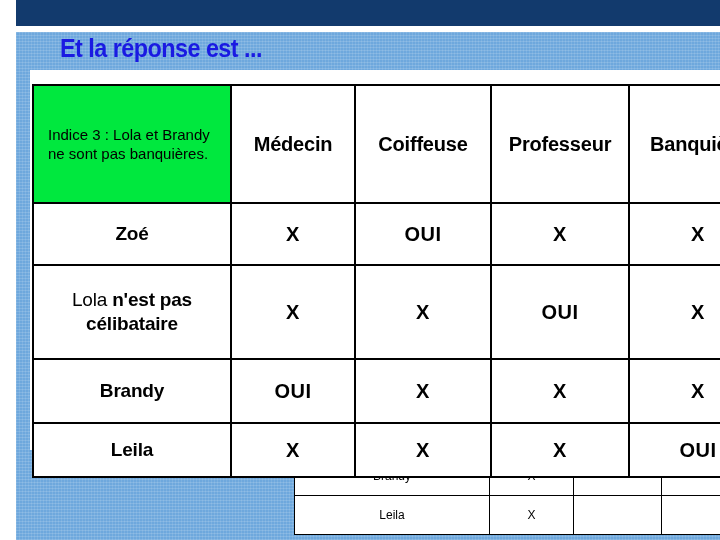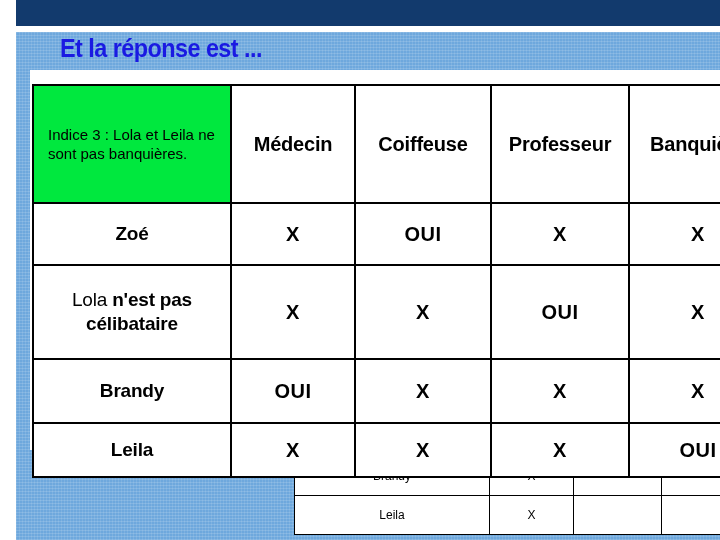--- a/index.html
+++ b/index.html
@@ -200,21 +200,21 @@
     </tbody>
   </table>
 
   <div class="panel"></div>
 
   <table class="main-table">
     <tbody>
 
       <tr class="row-head">
         <td class="col-name cell-clue">
-          <b>Indice 3</b><span> : </span><span><span>Lola</span> <span>et Leila ne sont pas banquières.</span></span>
+          <b>Indice 3</b><span> : </span><span><span>Lola</span> <span>et Brandy ne sont pas banquières.</span></span>
         </td>
         <td class="col-job  head-cell">Médecin</td>
         <td class="col-job3 head-cell">Coiffeuse</td>
         <td class="col-job4 head-cell">Professeur</td>
         <td class="col-job5 head-cell">Banquière</td>
       </tr>
 
       <tr class="row-h1">
         <td class="col-name name-cell">Zoé</td>
         <td class="col-job  mark-cell">X</td>

